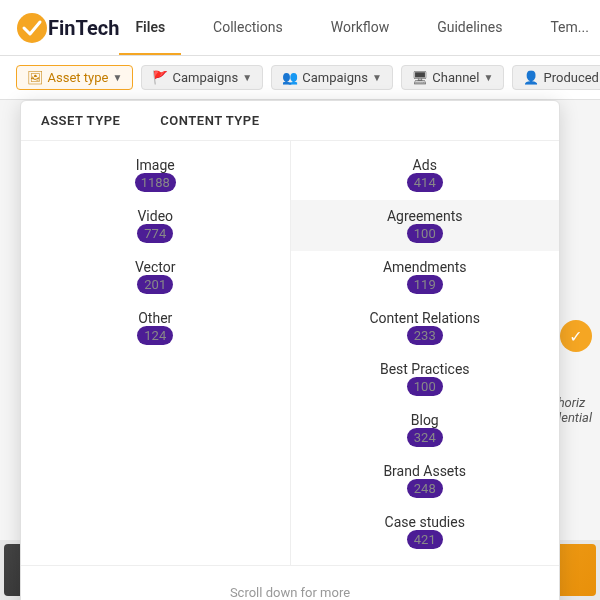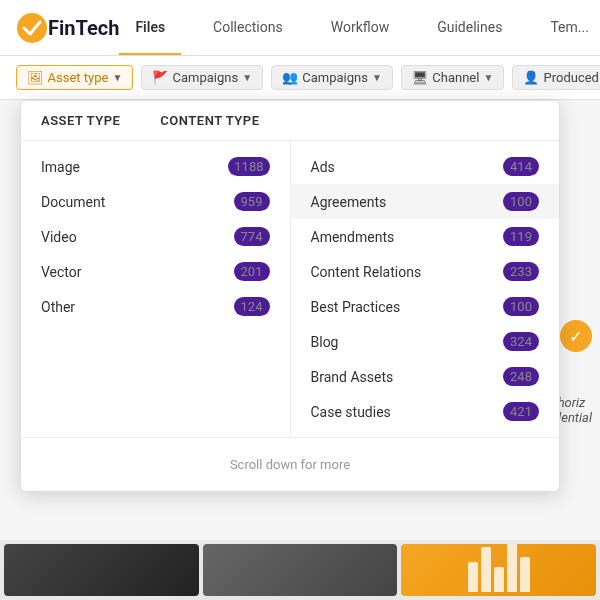--- a/index.html
+++ b/index.html
@@ -162,20 +162,21 @@
     }
 
     .dropdown-item {
       display: flex;
       align-items: center;
       justify-content: space-between;
       padding: 8px 20px;
       cursor: pointer;
       font-size: 14px;
       color: #333;
+      flex-direction: column;
     }
 
     .dropdown-item.hovered {
       background: #f5f5f5;
     }
 
     .item-count {
       font-size: 13px;
       color: #888;
       background: #4c1d95;
@@ -336,24 +337,20 @@
   <div class="dropdown-header">
     <div class="dropdown-col-title">Asset type</div>
     <div class="dropdown-col-title">Content type</div>
   </div>
   <div class="dropdown-body">
 
     <div class="dropdown-col">
       <div class="dropdown-item">
         <span>Image</span>
         <span class="item-count">1188</span>
-      </div>
-      <div class="dropdown-item">
-        <span>Document</span>
-        <span class="item-count">959</span>
       </div>
       <div class="dropdown-item">
         <span>Video</span>
         <span class="item-count">774</span>
       </div>
       <div class="dropdown-item">
         <span>Vector</span>
         <span class="item-count">201</span>
       </div>
       <div class="dropdown-item">

